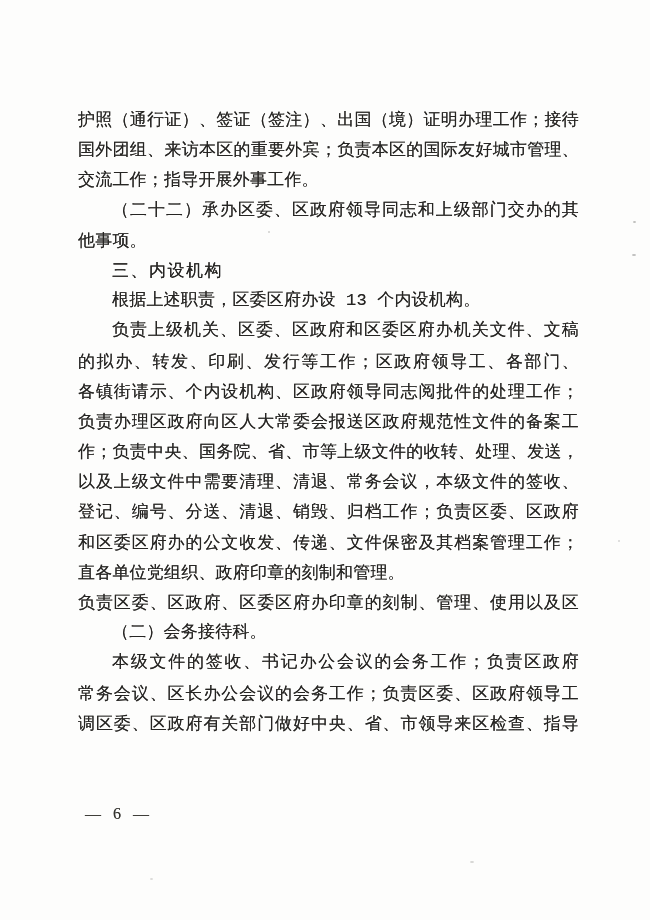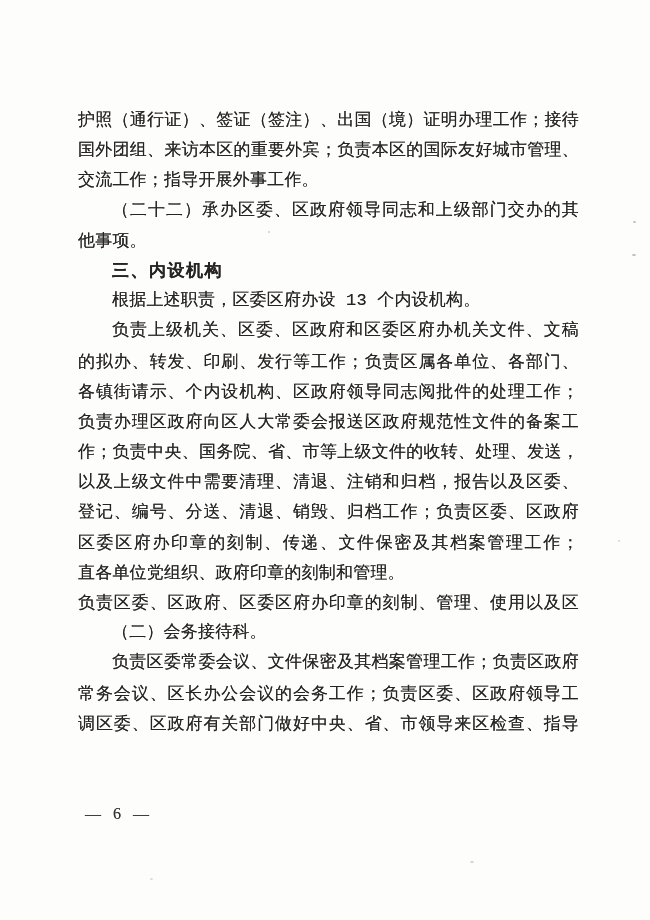--- a/index.html
+++ b/index.html
@@ -35,21 +35,21 @@
     letter-spacing: 0.2px;
   }
   
   .fill {
     text-align: justify;
     text-align-last: justify;
     text-justify: inter-character;
   }
   .ind { text-indent: 2em; font-family: Liberation Mono, monospace; }
   .head {
-    font-weight: bold;
+    font-weight: normal;
     font-family: "Liberation Sans", "DejaVu Sans", sans-serif;
     letter-spacing: 1.5px;
     text-shadow: 0 0 0.6px rgba(30,28,26,0.9);
   }
   .footer {
     position: absolute;
     left: 85px;
     top: 799px;
     font-size: 16px;
     line-height: 30.2px;
@@ -95,37 +95,37 @@
       <div class="ln ind head">三、内设机构</div>
     </div>
 
     <div class="para">
       <div class="ln ind">根据上述职责，区委区府办设 13 个内设机构。</div>
     </div>
 
 
     <div class="para">
       <div class="ln fill ind">负责上级机关、区委、区政府和区委区府办机关文件、文稿</div>
-      <div class="ln fill">的拟办、转发、印刷、发行等工作；负责区属各单位、各部门、</div>
+      <div class="ln fill">的拟办、转发、印刷、发行等工作；区政府领导工、各部门、</div>
       <div class="ln fill">各镇街请示、个内设机构、区政府领导同志阅批件的处理工作；</div>
       <div class="ln fill">负责办理区政府向区人大常委会报送区政府规范性文件的备案工</div>
       <div class="ln fill">作；负责中央、国务院、省、市等上级文件的收转、处理、发送，</div>
-      <div class="ln fill">以及上级文件中需要清理、清退、注销和归档，报告以及区委、</div>
+      <div class="ln fill">以及上级文件中需要清理、清退、常务会议，本级文件的签收、</div>
       <div class="ln fill">登记、编号、分送、清退、销毁、归档工作；负责区委、区政府</div>
-      <div class="ln fill">区委区府办印章的刻制、传递、文件保密及其档案管理工作；</div>
+      <div class="ln fill">和区委区府办的公文收发、传递、文件保密及其档案管理工作；</div>
       <div class="ln">直各单位党组织、政府印章的刻制和管理。</div>
       <div class="ln fill">负责区委、区政府、区委区府办印章的刻制、管理、使用以及区</div>
     </div>
 
     <div class="para">
       <div class="ln ind">（二）会务接待科。</div>
     </div>
 
     <div class="para">
-      <div class="ln fill ind">负责区委常委会议、文件保密及其档案管理工作；负责区政府</div>
+      <div class="ln fill ind">本级文件的签收、书记办公会议的会务工作；负责区政府</div>
       <div class="ln fill">常务会议、区长办公会议的会务工作；负责区委、区政府领导工</div>
       <div class="ln fill">调区委、区政府有关部门做好中央、省、市领导来区检查、指导</div>
     </div>
 
   </div>
 
   <div class="footer">— 6 —</div>
 
   <div class="speck s1"></div>
   <div class="speck s2"></div>

